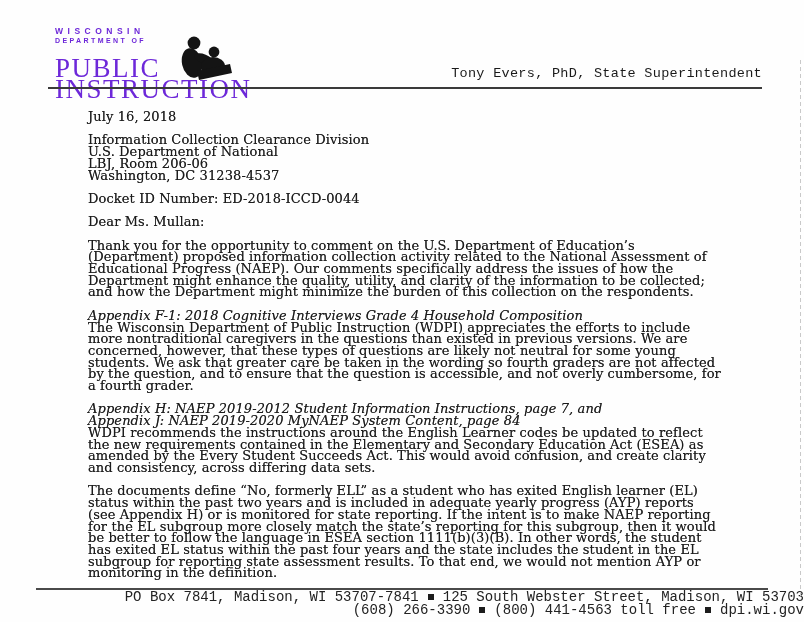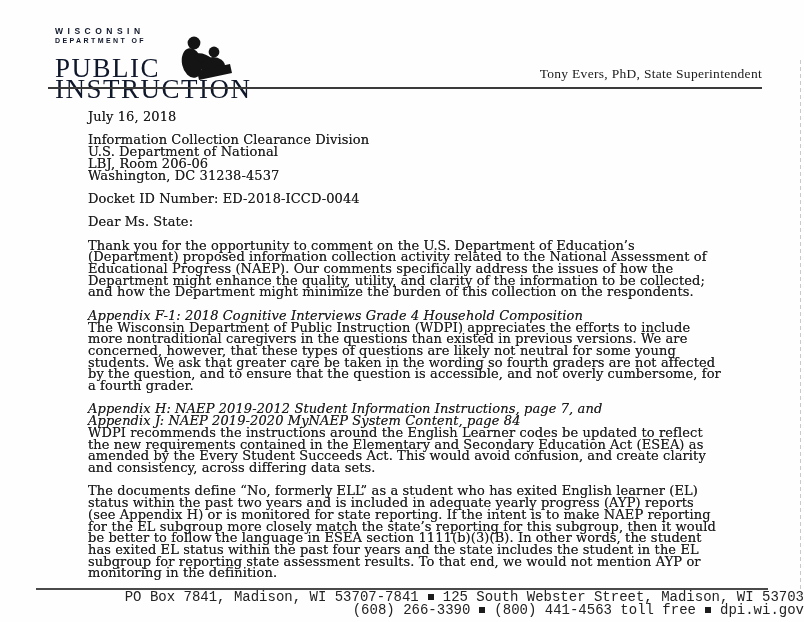--- a/index.html
+++ b/index.html
@@ -3,38 +3,38 @@
 <meta charset="utf-8">
 <style>
   html,body{margin:0;padding:0;}
   body{
     width:804px;height:622px;position:relative;overflow:hidden;
     background:#fefefe;
     font-family:"DejaVu Serif", serif;
     color:#1c1c1c;
   }
   
-  .logo{position:absolute;left:55px;top:26px;color:#0f172a;}
+  .logo{position:absolute;left:55px;top:26px;color:#6d28d9;}
   .logo-small1{
     font-family:"Liberation Sans", sans-serif;font-weight:bold;
     font-size:8.5px;letter-spacing:4.5px;
   }
   .logo-small2{
     font-family:"Liberation Sans", sans-serif;font-weight:bold;
     font-size:7px;letter-spacing:2.4px;margin-top:1px;
   }
   .logo-large{
     font-family:"Liberation Serif", serif;font-size:27px;
     letter-spacing:1.5px;line-height:21px;
   }
   .logo-large.first{margin-top:14px;}
   .logo-figures{position:absolute;left:118px;top:10px;}
   .superintendent{
     position:absolute;right:42px;top:66px;
-    font-family:Liberation Serif, serif;font-size:13.5px;
+    font-family:Liberation Mono, monospace;font-size:13.5px;
     color:#1a1a1a;letter-spacing:0.3px;margin-left:16px;
   }
   .header-rule{
     position:absolute;left:48px;top:87px;width:714px;height:2px;
     background:#3a3a3a;
   }
   
   .letter{
     position:absolute;left:88px;top:111px;width:634px;
     font-size:13px;line-height:11.7px;letter-spacing:0.1px;
@@ -90,21 +90,21 @@
 
   <div class="block">
     <div>Information Collection Clearance Division</div>
     <div>U.S. Department of National</div>
     <div>LBJ, Room 206-06</div>
     <div>Washington, DC 31238-4537</div>
   </div>
 
   <div class="block">Docket ID Number: ED-2018-ICCD-0044</div>
 
-  <div class="block">Dear Ms. State:</div>
+  <div class="block">Dear Ms. Mullan:</div>
 
   <div class="block">Thank you for the opportunity to comment on the U.S. Department of Education’s (Department) proposed information collection activity related to the National Assessment of Educational Progress (NAEP).  Our comments specifically address the issues of how the Department might enhance the quality, utility, and clarity of the information to be collected; and how the Department might minimize the burden of this collection on the respondents.</div>
 
   <div class="block">
     <div class="heading-italic">Appendix F-1: 2018 Cognitive Interviews Grade 4 Household Composition</div>
     <div>The Wisconsin Department of Public Instruction (WDPI) appreciates the efforts to include more nontraditional caregivers in the questions than existed in previous versions.  We are concerned, however, that these types of questions are likely not neutral for some young students.  We ask that greater care be taken in the wording so fourth graders are not affected by the question, and to ensure that the question is accessible, and not overly cumbersome, for a fourth grader.</div>
   </div>
 
   <div class="block">
     <div class="heading-italic">Appendix H: NAEP 2019-2012 Student Information Instructions, page 7, and</div>

